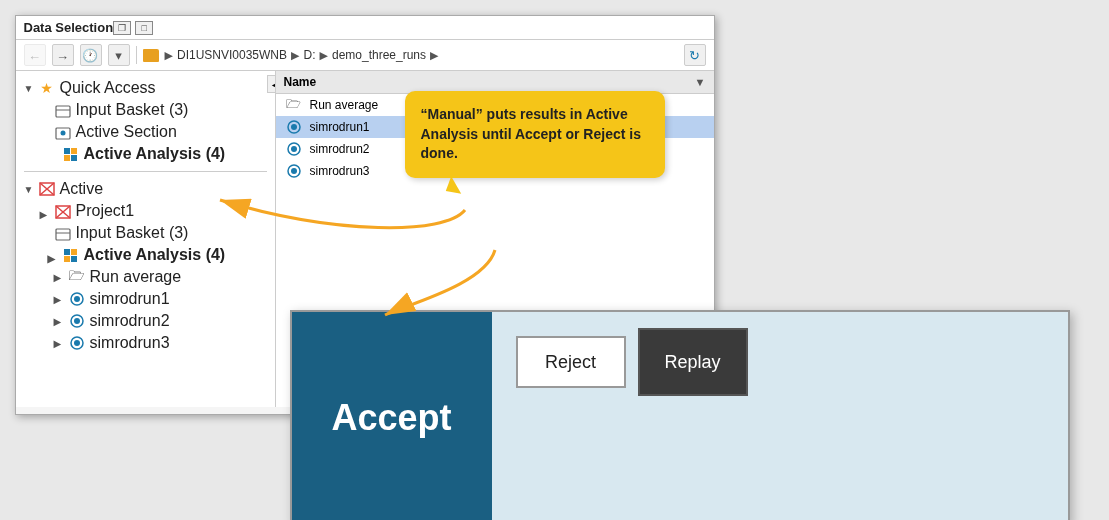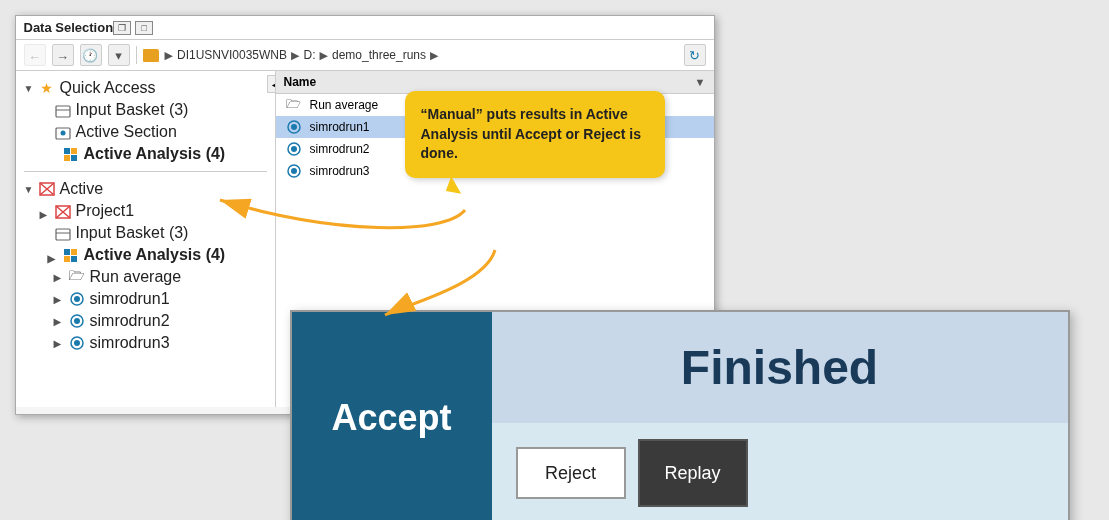--- a/index.html
+++ b/index.html
@@ -599,23 +599,20 @@
 
   <div class="tooltip-bubble">
     <span>“Manual” puts results in Active Analysis until Accept or Reject is done.</span>
   </div>
 
   <div class="dialog-panel">
     <div class="accept-section">
       <span class="accept-label">Accept</span>
     </div>
     <div class="right-section">
-      <div class="finished-bar">
-        <span class="finished-label">Finished</span>
-      </div>
       <div class="bottom-buttons">
         <div class="reject-btn">
           <span>Reject</span>
         </div>
         <div class="replay-btn">
           <span>Replay</span>
         </div>
       </div>
     </div>
   </div>

